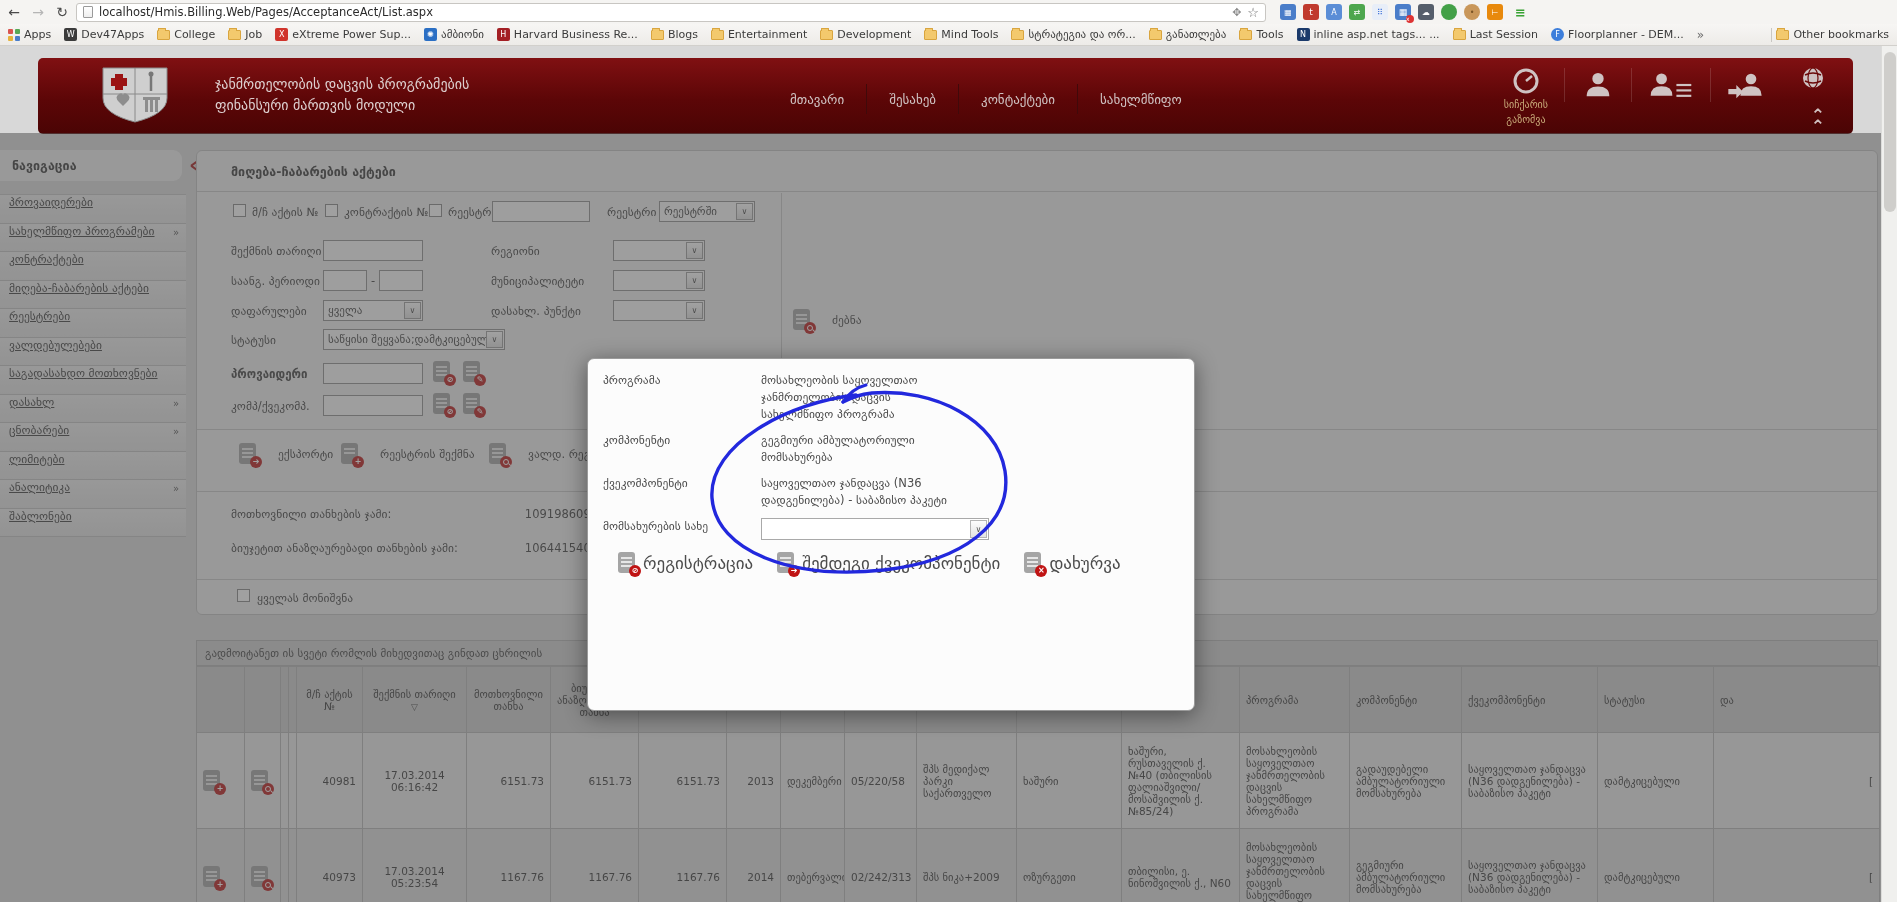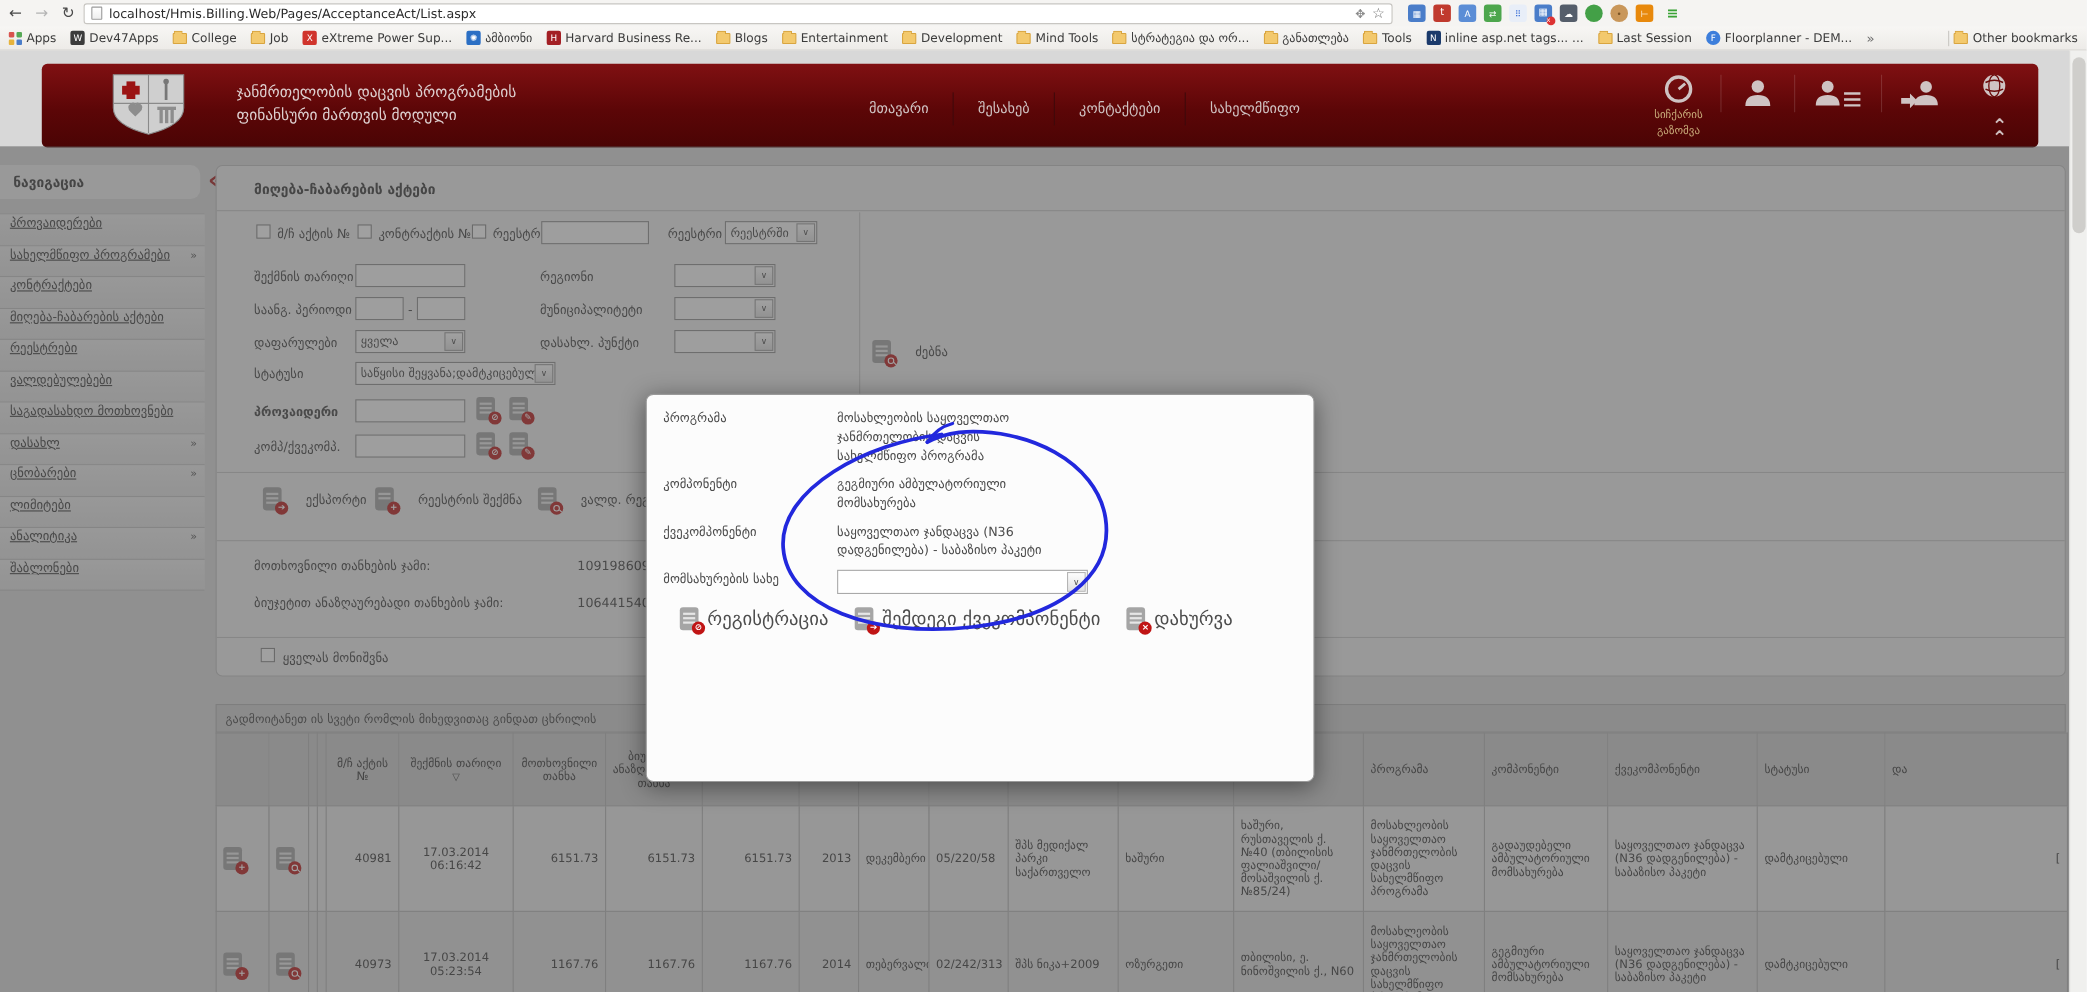--- a/index.html
+++ b/index.html
@@ -375,21 +375,21 @@
       <div class="tline"></div>
 
       <span class="cb" style="left:36px; top:53px;"></span>
       <span class="flabel" style="left:55px; top:54px;">მ/ჩ აქტის №</span>
       <span class="cb" style="left:128px; top:53px;"></span>
       <span class="flabel" style="left:147px; top:54px;">კონტრაქტის №</span>
       <span class="cb" style="left:232px; top:53px;"></span>
       <span class="flabel" style="left:251px; top:54px;">რეესტრის №</span>
       <span class="tinput" style="left:295px; top:50px; width:98px;"></span>
       <span class="flabel" style="left:410px; top:54px;">რეესტრი</span>
-      <span class="sel" style="left:462px; top:50px; width:84px;">
+      <span class="sel" style="left:462px; top:50px; width:96px;">
           <span class="val">რეესტრში</span>
           <span class="arr">∨</span>
         </span>
 
       <span class="flabel" style="left:34px; top:93px;">შექმნის თარიღი</span>
       <span class="tinput" style="left:126px; top:89px; width:100px;"></span>
       <span class="flabel" style="left:294px; top:93px;">რეგიონი</span>
       <span class="sel" style="left:416px; top:89px; width:92px;">
           <span class="val"></span>
           <span class="arr">∨</span>

